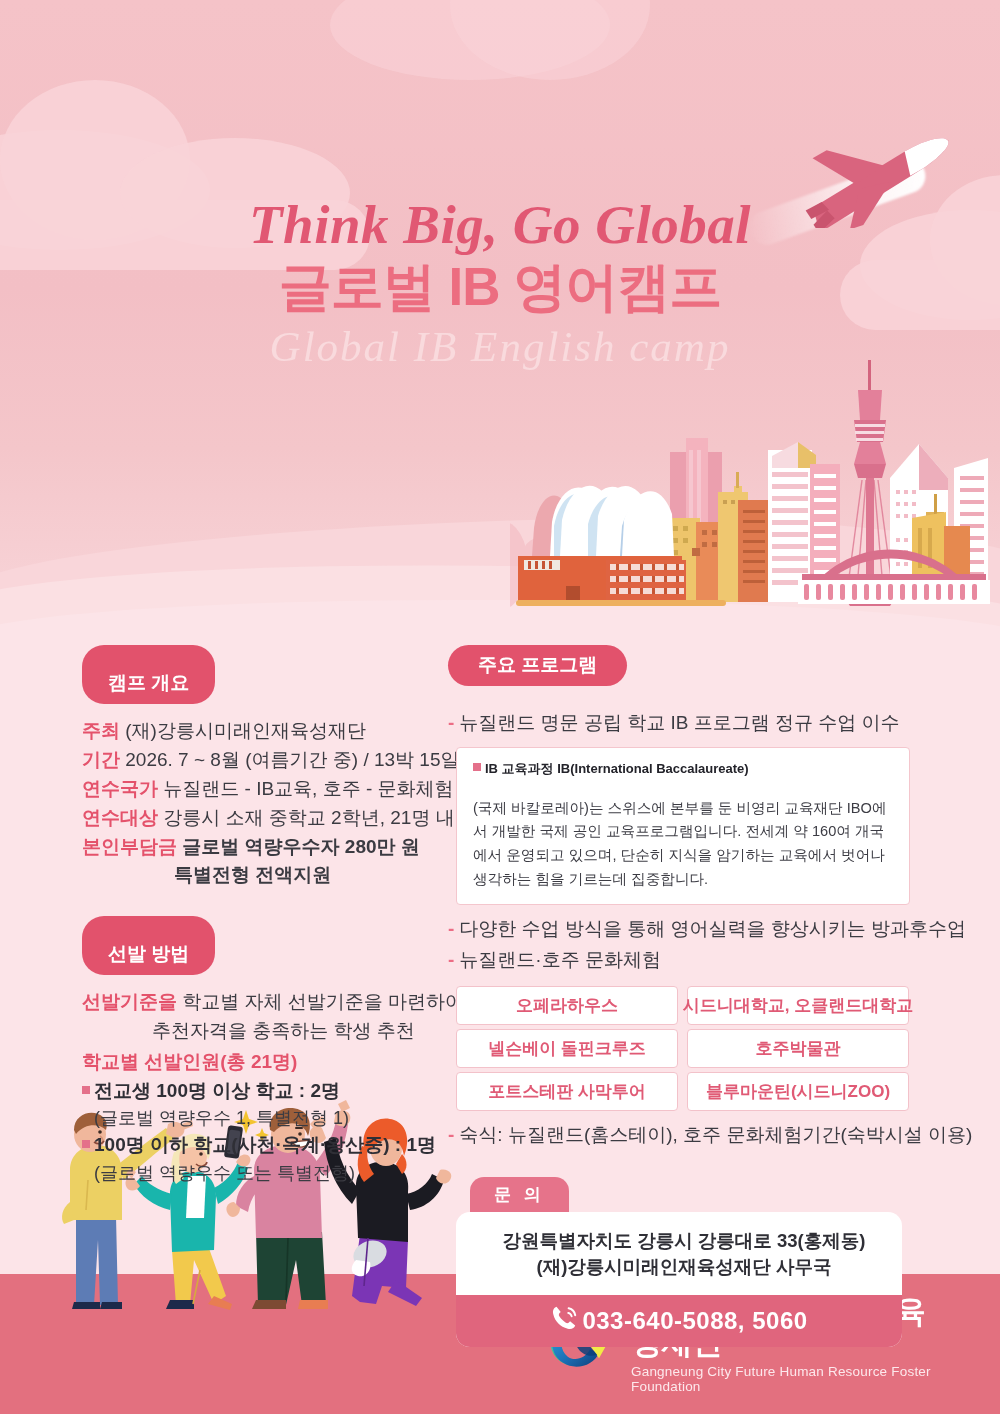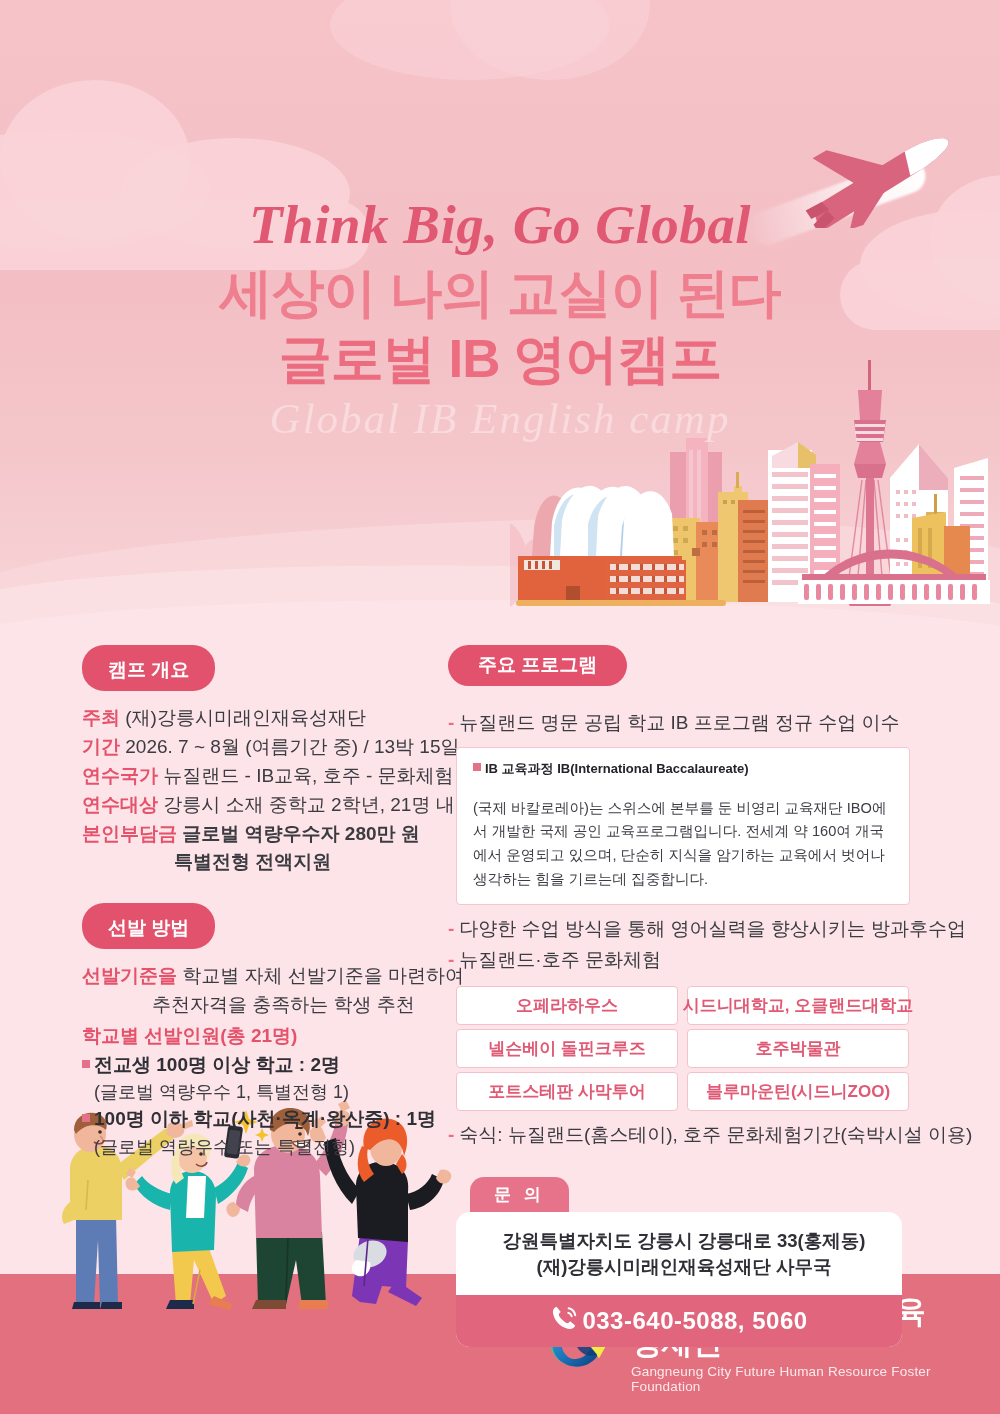--- a/index.html
+++ b/index.html
@@ -41,21 +41,21 @@
 
   
   .skyline{position:absolute;left:510px;top:360px;width:495px;height:265px;z-index:4;}
 
   
   .content{position:absolute;left:0;top:645px;width:1000px;height:500px;z-index:10;}
   .col-l{position:absolute;left:82px;top:0;width:348px;}
   .col-r{position:absolute;left:448px;top:0;width:462px;}
 
   .pill{display:inline-block;background:#e2526c;color:#fff;font-size:19px;font-weight:bold;
-     padding:12px 26px 8px 26px;border-radius:22px;letter-spacing:0px;}
+     padding:25px 26px 8px 26px;border-radius:22px;letter-spacing:0px;}
   .pill.wide{padding:7px 30px 8px 30px;}
 
   .block{margin-top:13px;}
   .row{font-size:19px;color:#3f3f46;line-height:1.52;white-space:nowrap;}
   .lab{color:#e4526b;font-weight:bold;}
   .val{color:#3b3b42;}
   .val.b{font-weight:bold;}
   .indent{padding-left:92px;}
   .indent2{padding-left:70px;}
 
@@ -360,21 +360,20 @@
             <rect x="154" y="228" width="3" height="6"></rect>
               <rect x="166" y="228" width="3" height="6"></rect>
             </g>
           <rect x="6" y="240" width="210" height="6" rx="3" fill="#edb05f"></rect>
         </g>
       </svg>
     </div>
 
     <div class="titles">
       <div class="t-eng">Think Big, Go Global</div>
-      <div class="t-kr1">세상이 나의 교실이 된다</div>
       <div class="t-kr2">글로벌 IB 영어캠프</div>
       <div class="t-sub">Global IB English camp</div>
     </div>
   </div>
 
   <div class="content">
 
     <div class="col-l">
 
       <div class="pill">캠프 개요</div>

